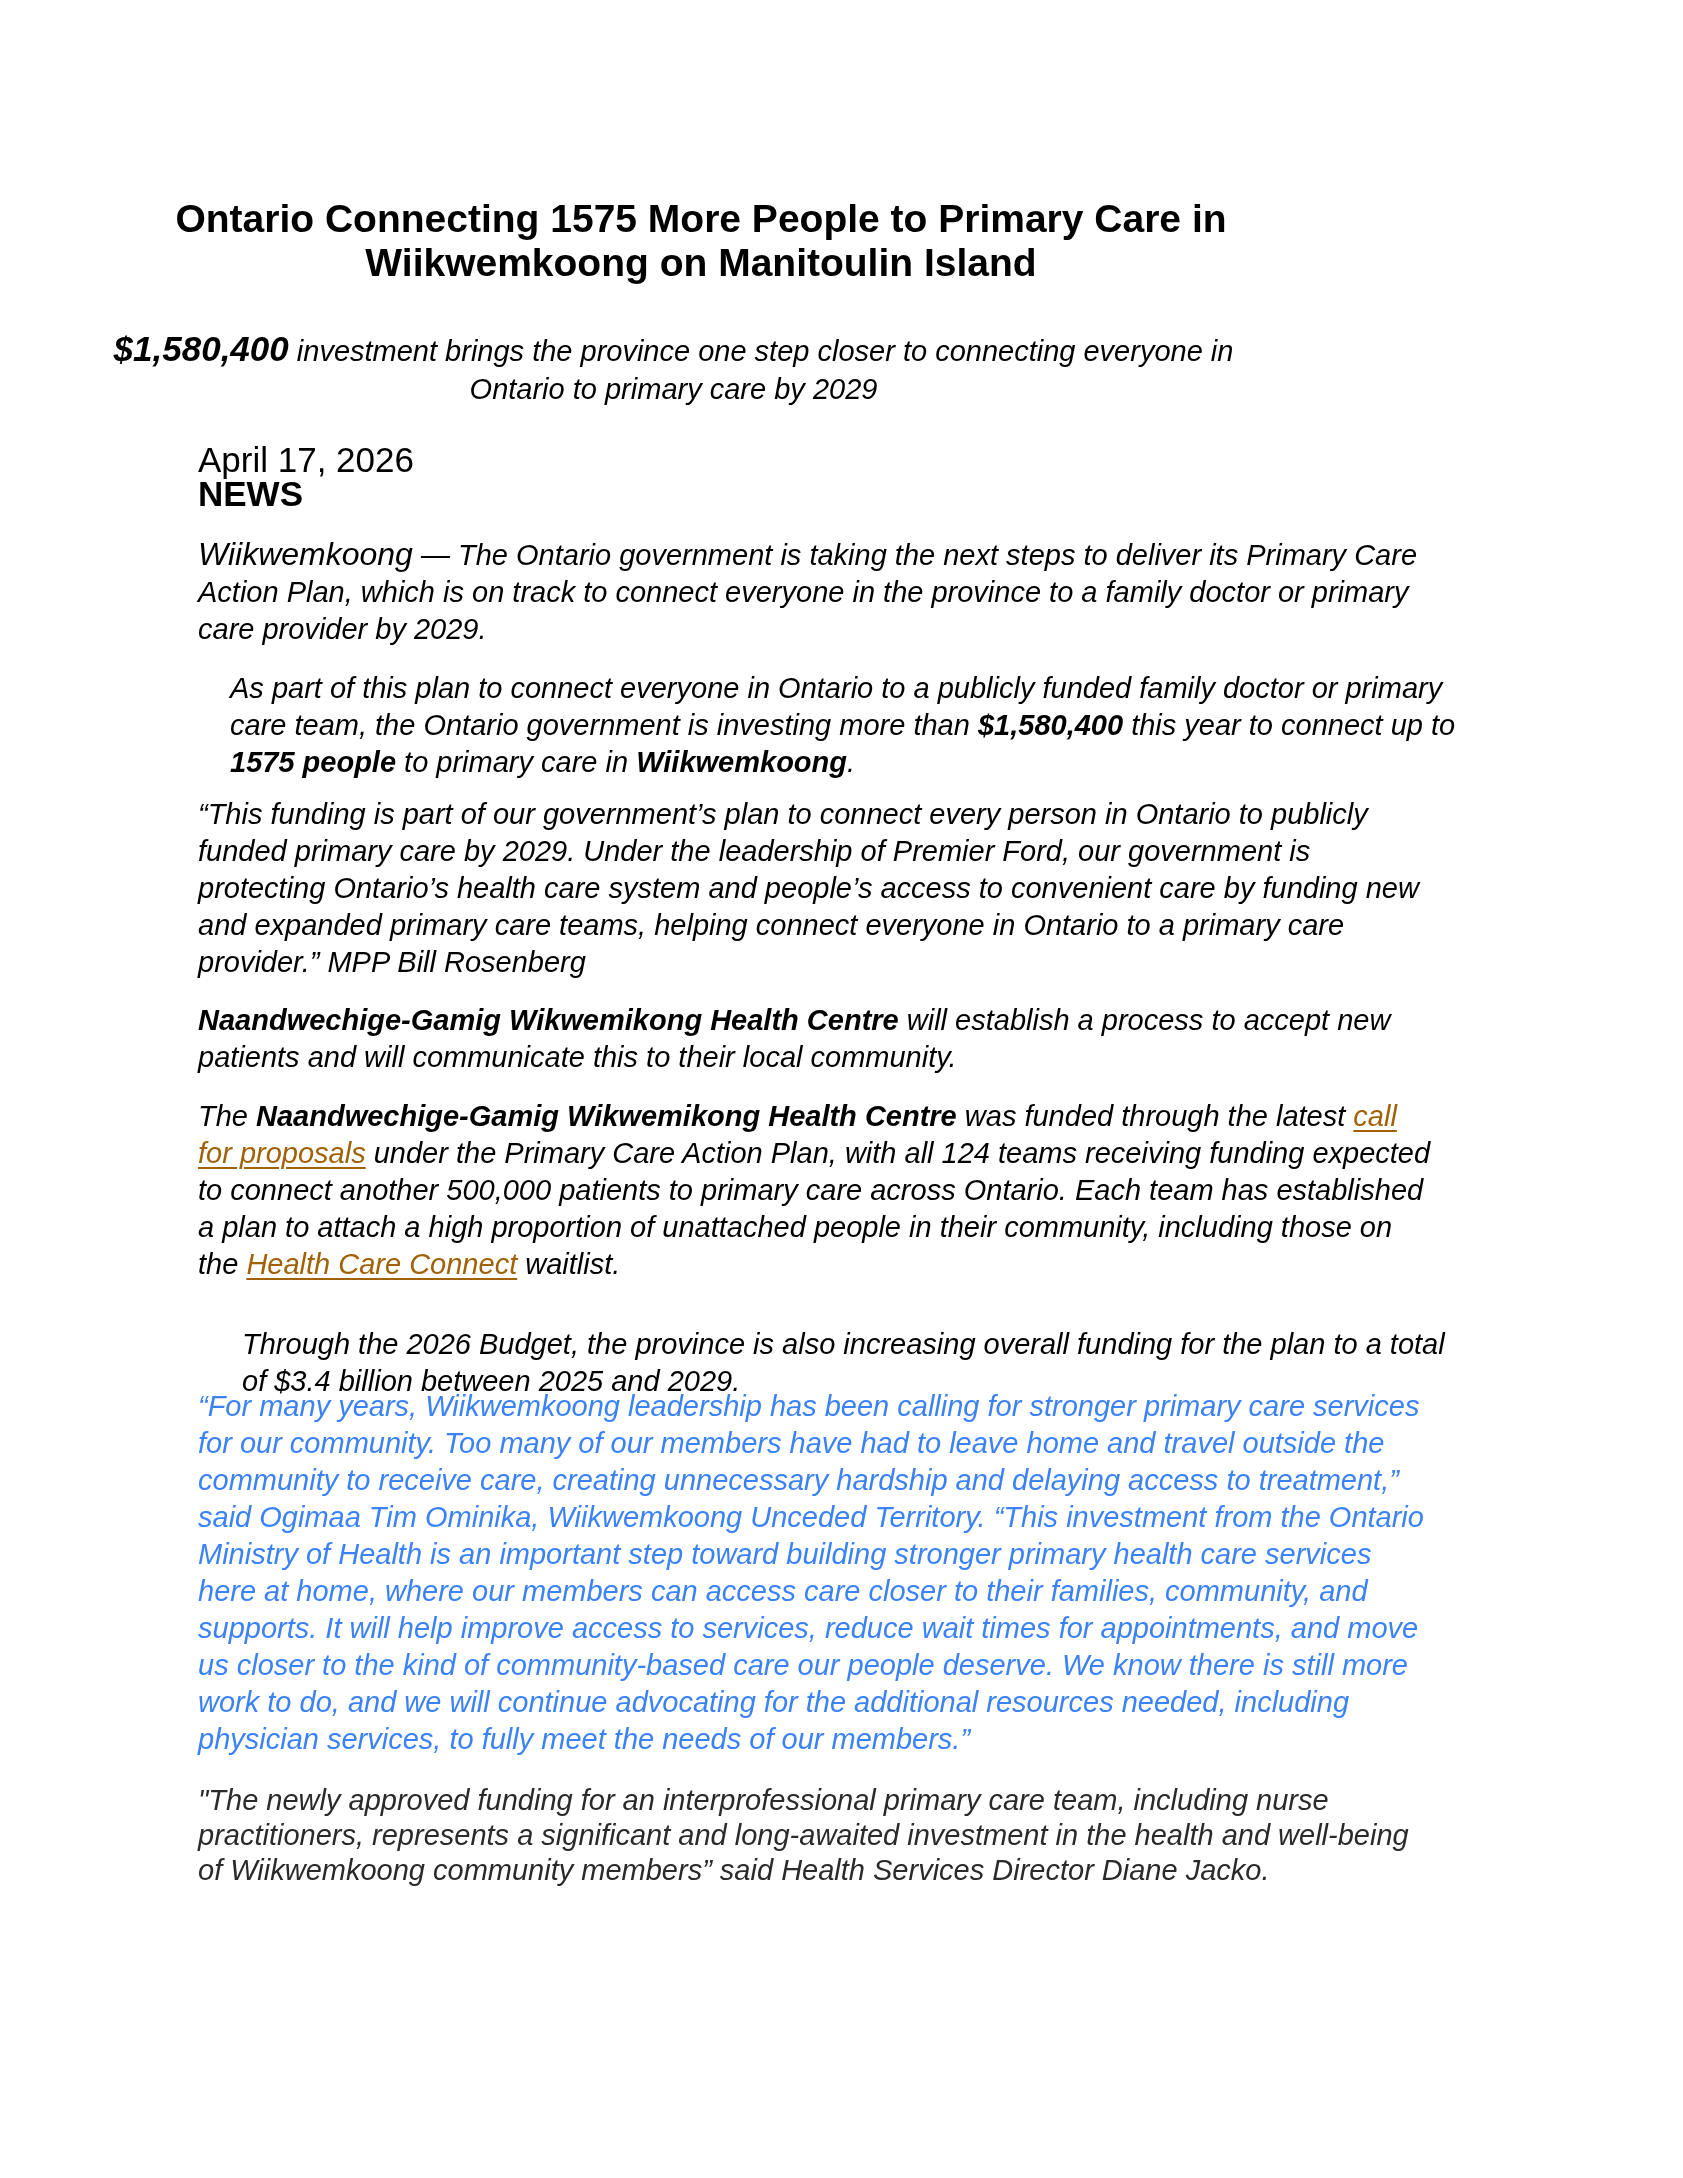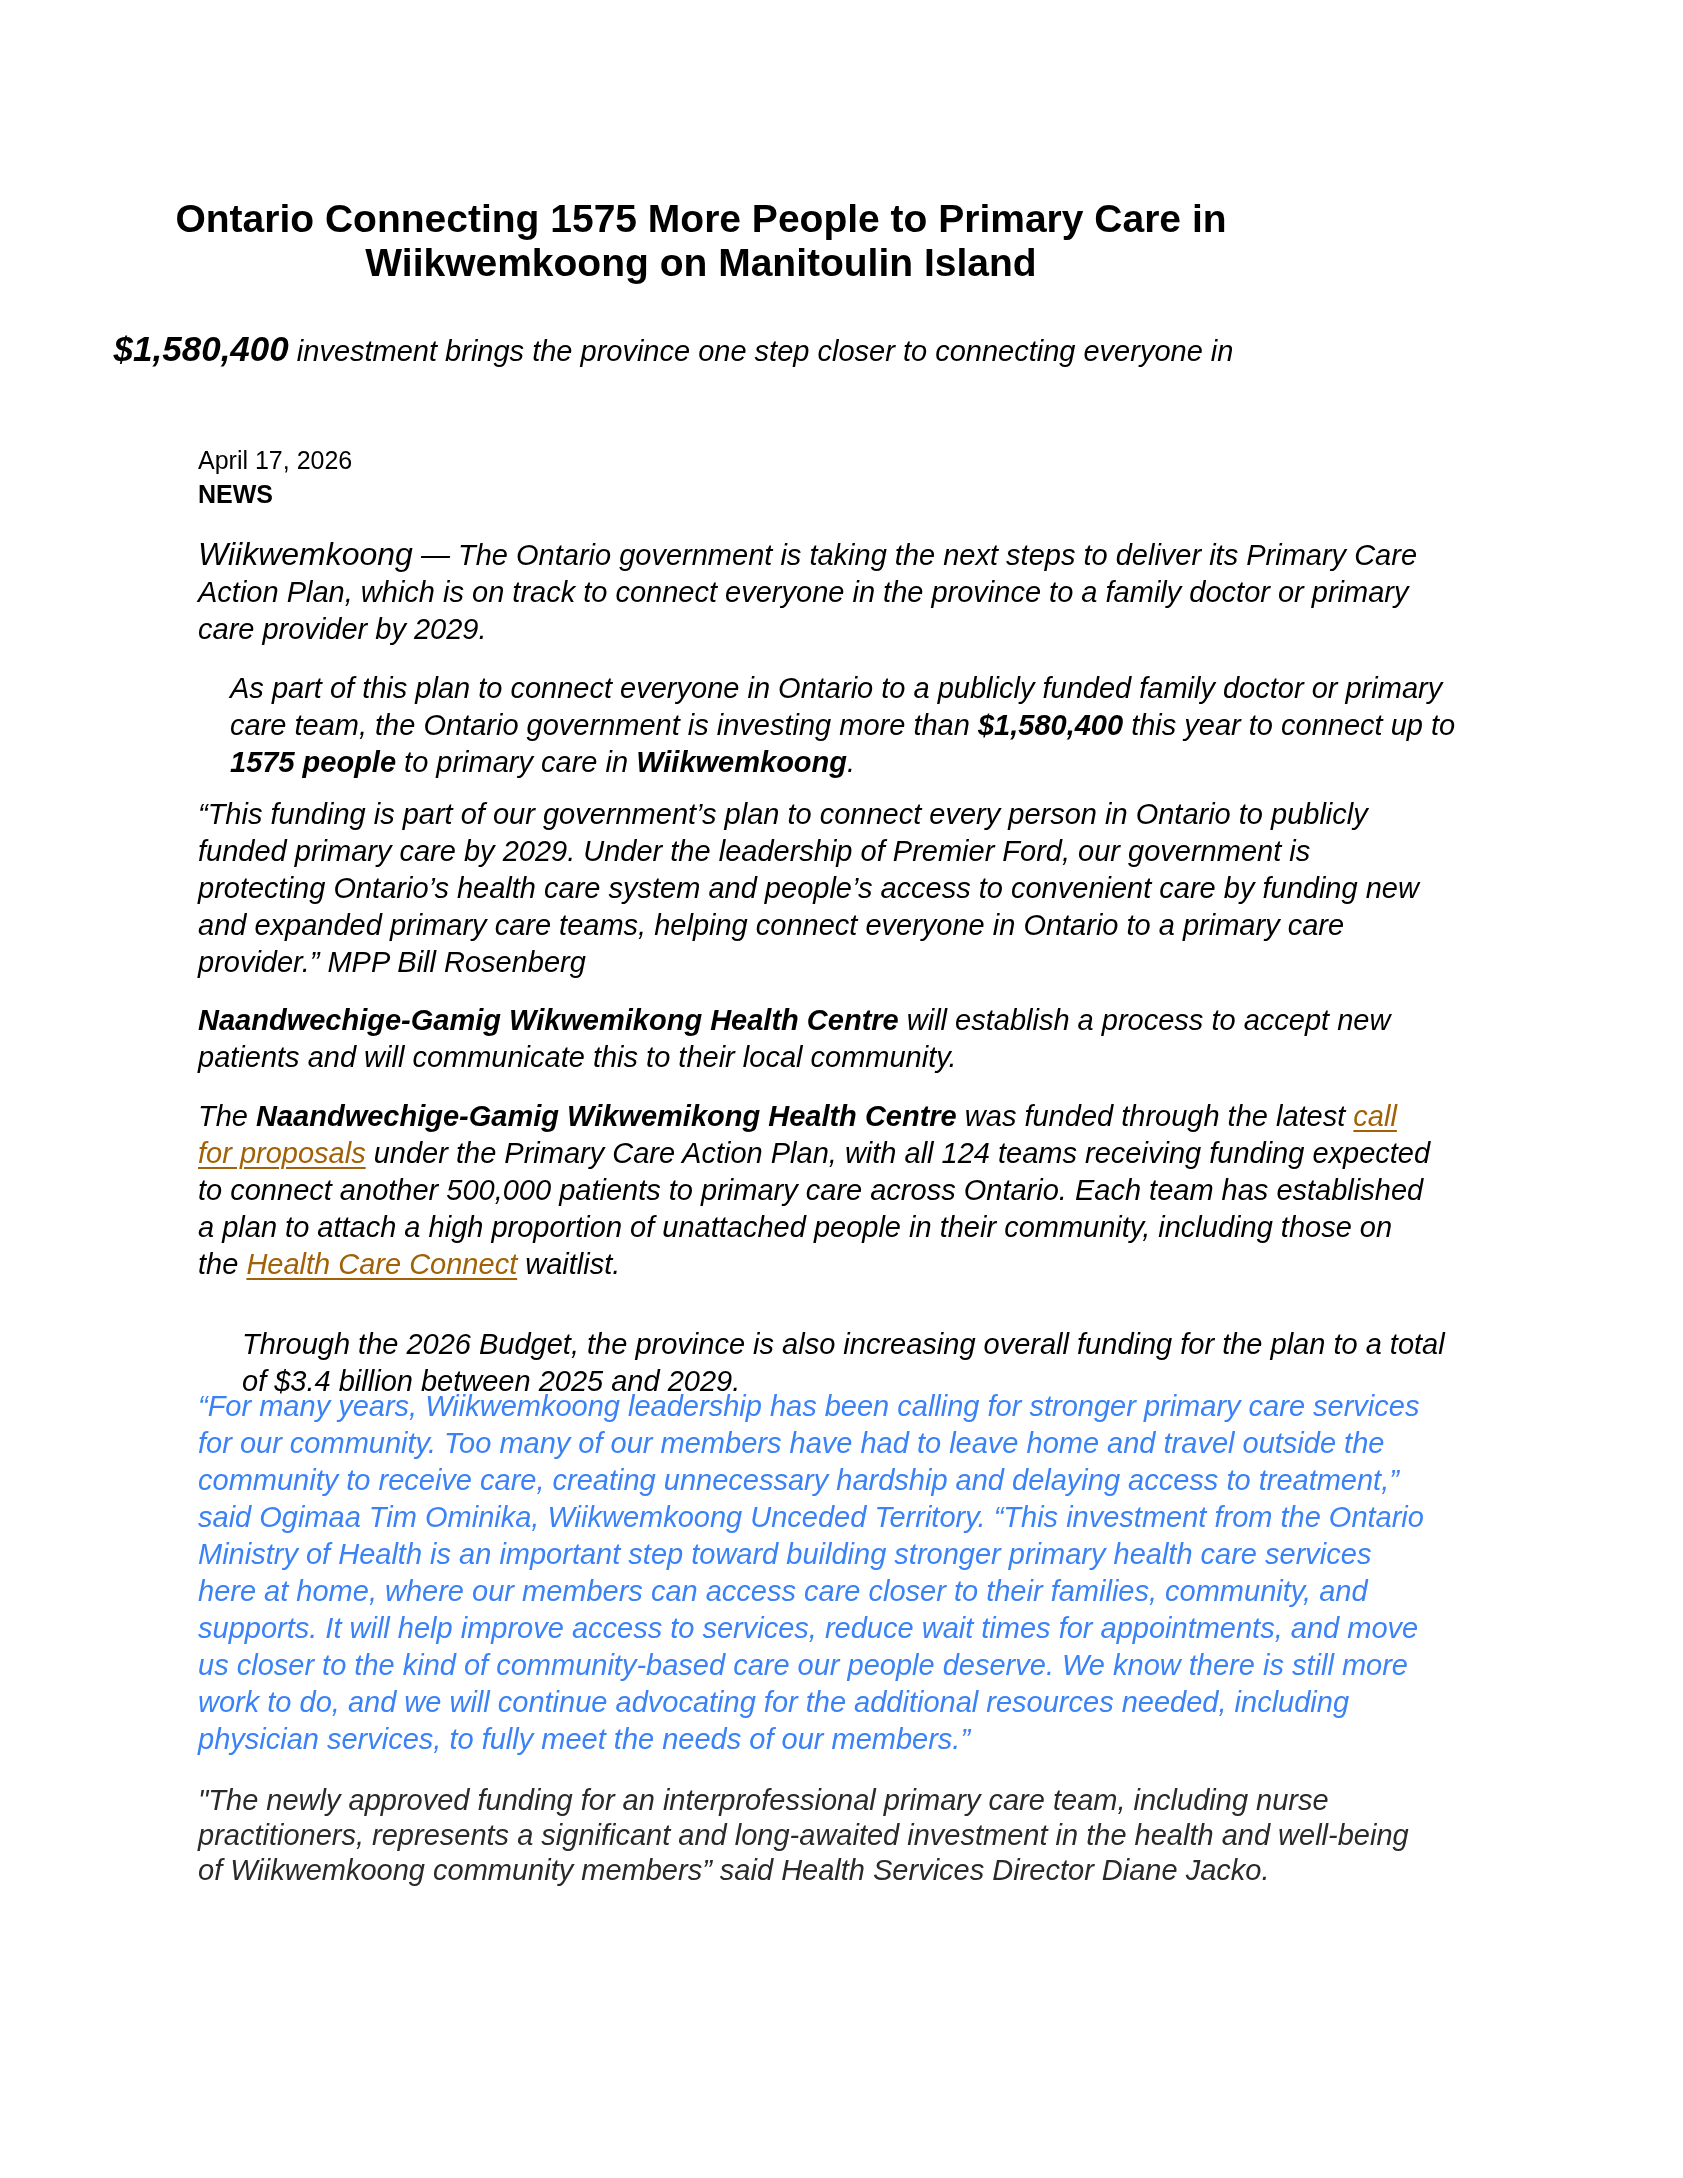--- a/index.html
+++ b/index.html
@@ -5,21 +5,21 @@
     html, body { margin: 0; padding: 0; background: #ffffff; }
     body { width: 1683px; height: 2178px; position: relative; overflow: hidden;
            font-family: "Liberation Sans", sans-serif; color: #000; }
     .title { position: absolute; left: 0; width: 1402px; text-align: center;
              font-weight: bold; font-size: 39px; line-height: 44px; top: 197px; }
     .title div { white-space: nowrap; }
     .subtitle { position: absolute; left: 0; width: 1347px; text-align: center;
                 font-style: italic; font-size: 29px; line-height: 38px; top: 330px; }
     .subtitle div { white-space: nowrap; }
     .subtitle .amount { font-weight: bold; font-size: 35px; }
-    .dateline { position: absolute; left: 198px; top: 443px; font-size: 25px; line-height: 34px; }
+    .dateline { position: absolute; left: 198px; top: 443px; font-size: 35px; line-height: 34px; }
     .dateline .news { font-weight: bold; }
     .body { position: absolute; left: 198px; width: 1307px; }
     .para { position: absolute; left: 0; font-size: 29px; line-height: 37px; font-style: italic; }
     .line { white-space: nowrap; }
     .para.lead .dateline-place { font-size: 32px; }
     .para.gray { color: #3b82f6; }
     .para.gray2 { color: #2a2a2a; }
     b { font-weight: bold; }
     a.link { color: #a16207; text-decoration: underline; text-decoration-thickness: 2px; text-underline-offset: 4px; cursor: pointer; }
   </style>
@@ -28,20 +28,21 @@
 
 <div>
 
   <h1 class="title" style="margin:0;">
     <div>Ontario Connecting 1575 More People to Primary Care in</div>
     <div>Wiikwemkoong on Manitoulin Island</div>
   </h1>
 
   <div class="subtitle">
     <div><span class="amount">$1,580,400</span><span> investment brings the province one step closer to connecting everyone in</span></div>
+    <div>Ontario to primary care by 2029</div>
   </div>
 
   <div class="dateline">
     <div>April 17, 2026</div>
     <div class="news">NEWS</div>
   </div>
 
   <div class="body">
 
     <div class="para lead" style="top:536px;">

